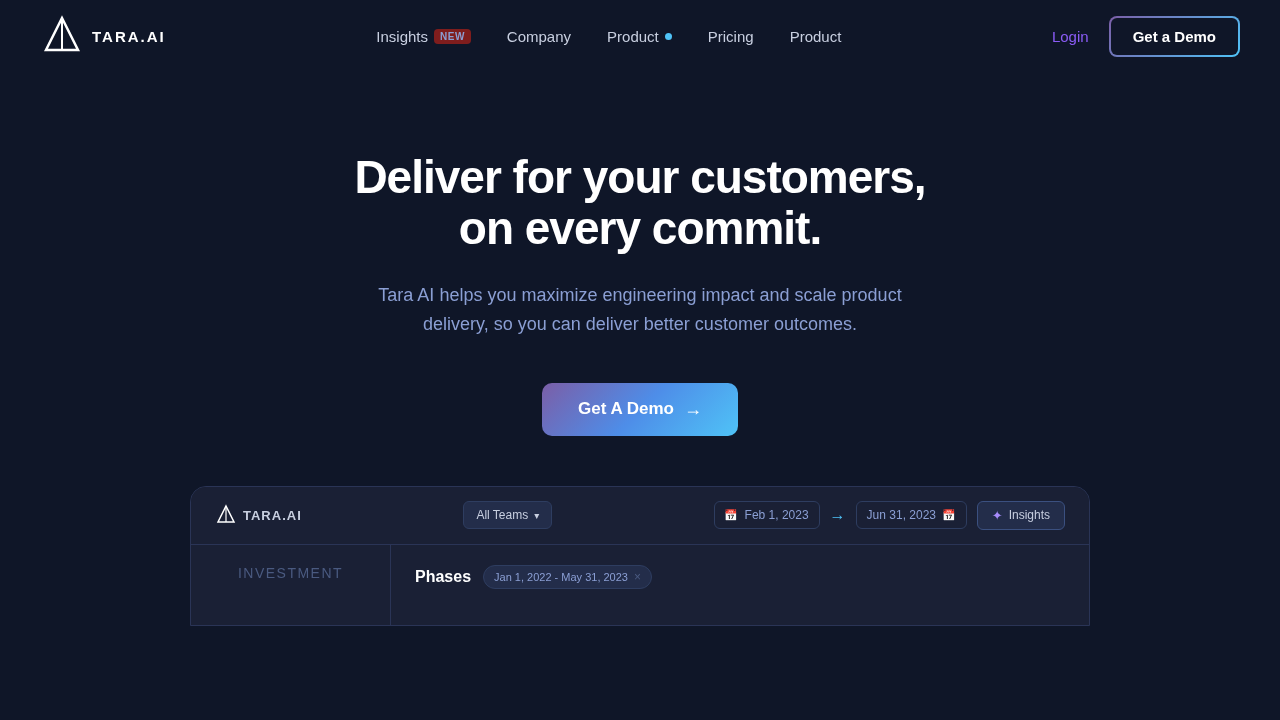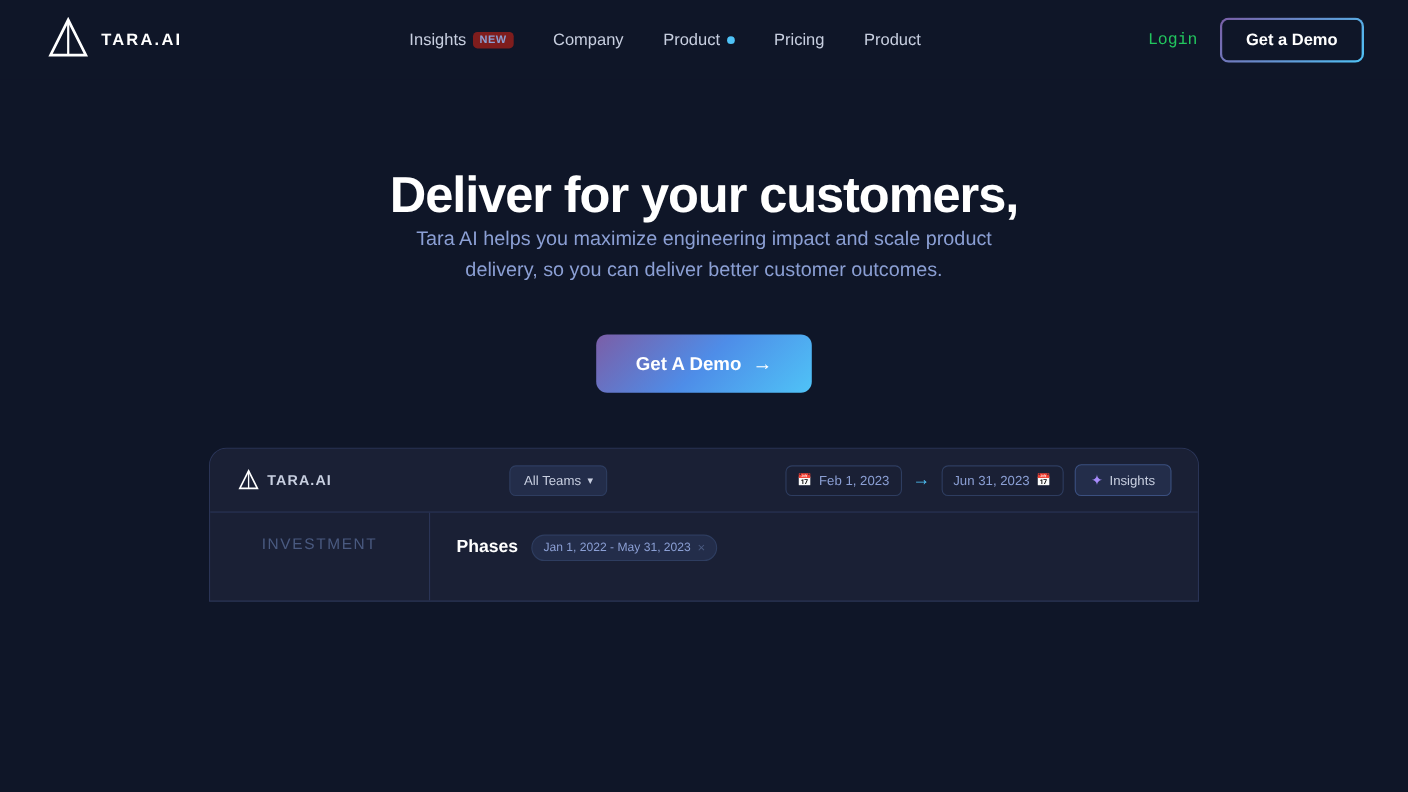--- a/index.html
+++ b/index.html
@@ -73,24 +73,23 @@
       display: inline-block;
     }
 
     .nav-right {
       display: flex;
       align-items: center;
       gap: 20px;
     }
 
     .nav-login {
-      color: #22c55e;
+      color: #8b5cf6;
       text-decoration: none;
       font-size: 15px;
-      font-family: Liberation Mono, monospace;
     }
 
     .btn-get-demo-outline {
       border: 2px solid transparent;
       background:
         linear-gradient(#0f1628, #0f1628) padding-box,
         linear-gradient(135deg, #7b5ea7, #4fc3f7) border-box;
       color: #ffffff;
       font-size: 15px;
       font-weight: 600;
@@ -113,20 +112,21 @@
     .hero h1 {
       font-size: 46px;
       font-weight: 800;
       line-height: 1.1;
       max-width: 900px;
       letter-spacing: -1px;
       color: #ffffff;
     }
 
     .hero-sub {
+      margin-top: 28px;
       font-size: 18px;
       color: #8b9fd4;
       line-height: 1.6;
       max-width: 560px;
     }
 
     .btn-get-demo-gradient {
       margin-top: 44px;
       background: linear-gradient(135deg, #7b5ea7 0%, #4e8de8 50%, #4fc3f7 100%);
       color: #ffffff;
@@ -340,20 +340,21 @@
 
   <div class="nav-right">
     <a href="#" class="nav-login">Login</a>
     <a href="#" class="btn-get-demo-outline">Get a Demo</a>
   </div>
 </nav>
 
 <section class="hero">
   <h1>
     <span>Deliver for your customers,</span><br>
+    <span>on every commit.</span>
   </h1>
   <p class="hero-sub">Tara AI helps you maximize engineering impact and scale product delivery, so you can deliver better customer outcomes.</p>
   <a href="#" class="btn-get-demo-gradient">
     <span>Get A Demo</span>
     <span class="arrow-icon">→</span>
   </a>
 
   <div class="dashboard-preview">
 
     <div class="dash-top-bar">

